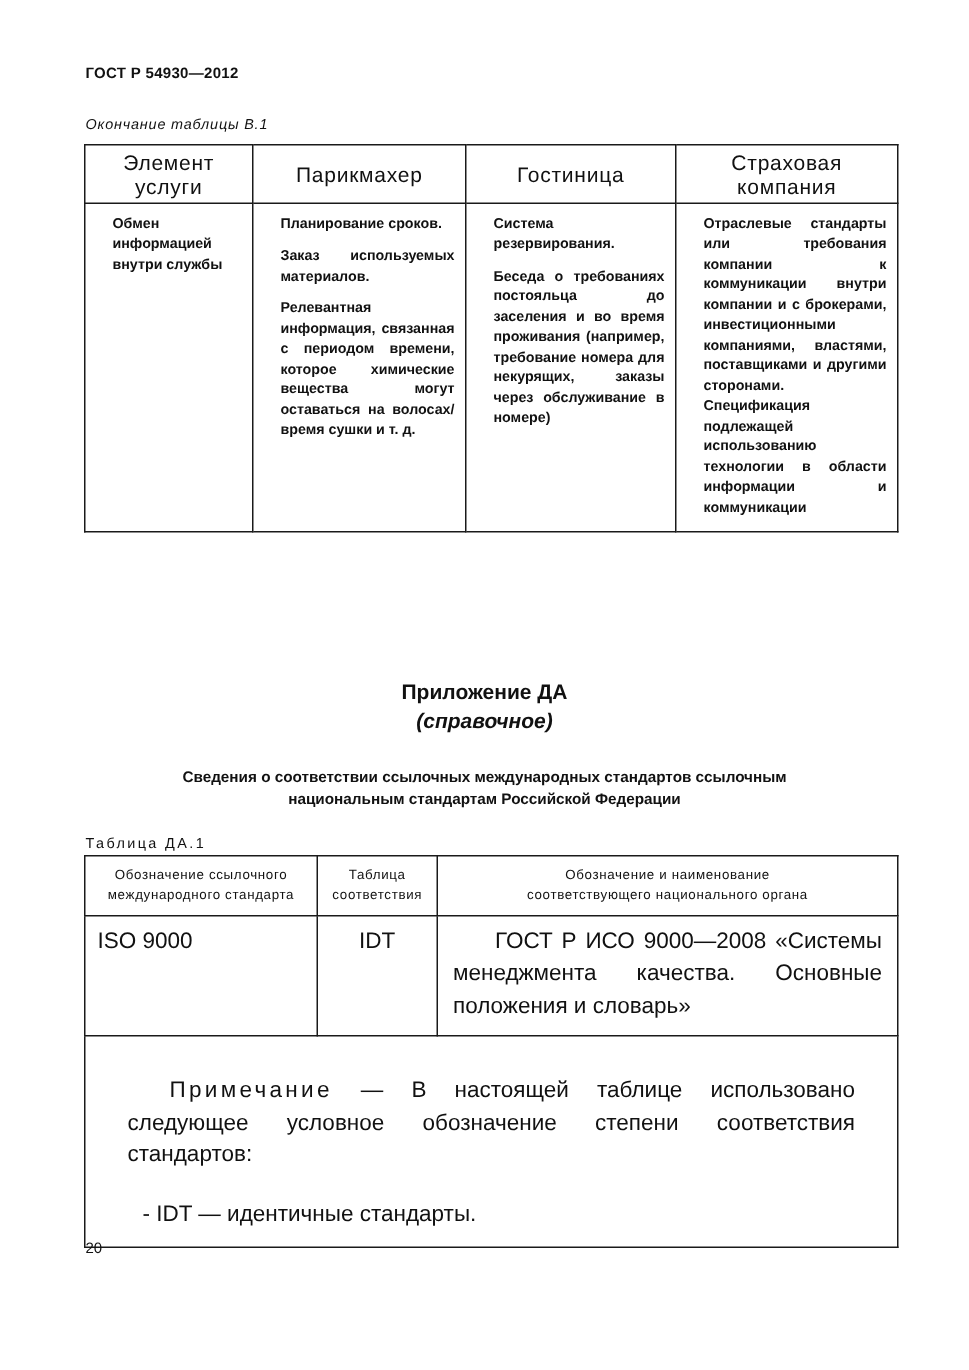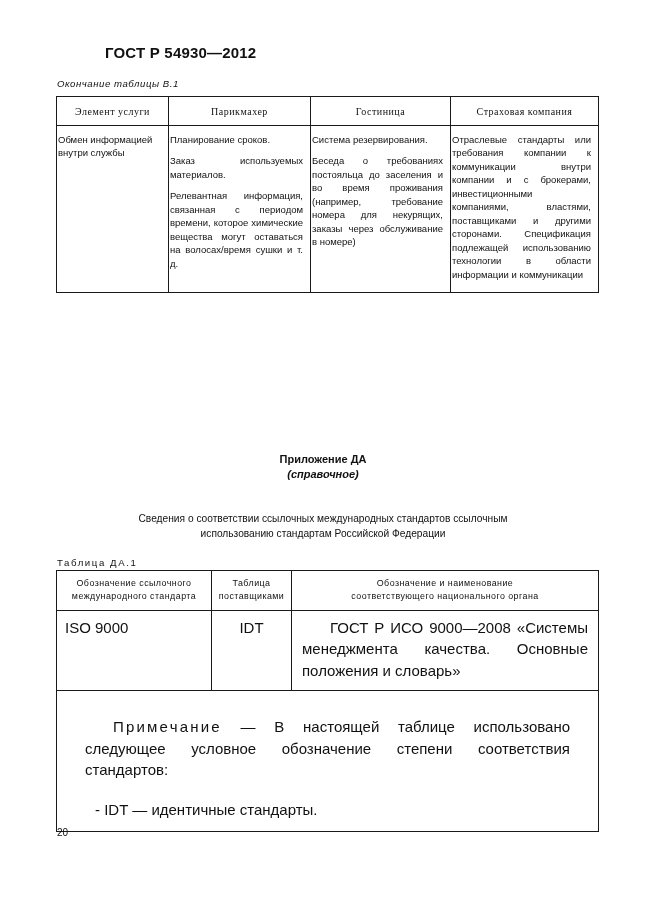--- a/index.html
+++ b/index.html
@@ -23,25 +23,24 @@
     width: 646px;
     height: 913px;
     box-sizing: border-box;
   }
 
   
   .doc-header {
     position: absolute;
     left: 57px;
     top: 44px;
-    font-size: 15px;
+    font-size: 10px;
     font-weight: bold;
     letter-spacing: 0.2px;
     white-space: nowrap;
-    margin-left: 48px;
   }
 
   .table-caption {
     position: absolute;
     left: 57px;
     top: 78px;
     font-size: 9.6px;
     font-style: italic;
     letter-spacing: 0.55px;
     white-space: nowrap;
@@ -65,63 +64,63 @@
   
   #table-b1 {
     left: 56px;
     top: 96px;
     width: 542px;
   }
   #table-b1 th {
     text-align: center;
     vertical-align: middle;
     height: 22px;
-    font-size: 10px;
+    font-size: 14px;
     letter-spacing: 0.5px;
     padding: 3px 4px;
-    font-family: Liberation Serif, serif;
   }
   #table-b1 td {
-    padding: 7px 7px 9px 1px;
+    padding: 7px 7px 9px 18px;
     line-height: 1.42;
     font-size: 9.5px;
+    font-weight: bold;
   }
   #table-b1 td p {
     margin: 0 0 8px 0;
   }
   #table-b1 td p:last-child {
     margin-bottom: 0;
   }
   .just { text-align: justify; }
   .cell-body { height: 150px; }
 
   
   .appendix-label {
     position: absolute;
     left: 0;
     top: 452px;
     width: 646px;
     text-align: center;
-    font-size: 11px;
+    font-size: 14px;
     font-weight: bold;
     line-height: 1.35;
   }
   .appendix-label .sub {
     font-weight: bold;
     font-style: italic;
   }
 
   .appendix-title {
     position: absolute;
     left: 88px;
     top: 511px;
     width: 470px;
     text-align: center;
     font-size: 10.2px;
-    font-weight: normal;
+    font-weight: bold;
     line-height: 1.5;
   }
 
   .table-da-caption {
     position: absolute;
     left: 57px;
     top: 557px;
     font-size: 9.6px;
     letter-spacing: 1.6px;
     white-space: nowrap;
@@ -226,40 +225,40 @@
     </tbody>
   </table>
 
   <div class="appendix-label">
     <div>Приложение ДА</div>
     <div class="sub">(справочное)</div>
   </div>
 
   <div class="appendix-title">
     <div>Сведения о соответствии ссылочных международных стандартов ссылочным</div>
-    <div>использованию стандартам Российской Федерации</div>
+    <div>национальным стандартам Российской Федерации</div>
   </div>
 
   <div class="table-da-caption">Таблица ДА.1</div>
 
   <table class="gost-table" id="table-da1">
     <colgroup>
       <col style="width:155px">
       <col style="width:80px">
       <col style="width:307px">
     </colgroup>
     <thead>
       <tr>
         <th>
           <span>Обозначение ссылочного</span><br>
           <span>международного стандарта</span>
         </th>
         <th>
           <span>Таблица</span><br>
-          <span>поставщиками</span>
+          <span>соответствия</span>
         </th>
         <th>
           <span>Обозначение и наименование</span><br>
           <span>соответствующего национального органа</span>
         </th>
       </tr>
     </thead>
     <tbody>
       <tr>
         <td style="height:32px">ISO 9000</td>

